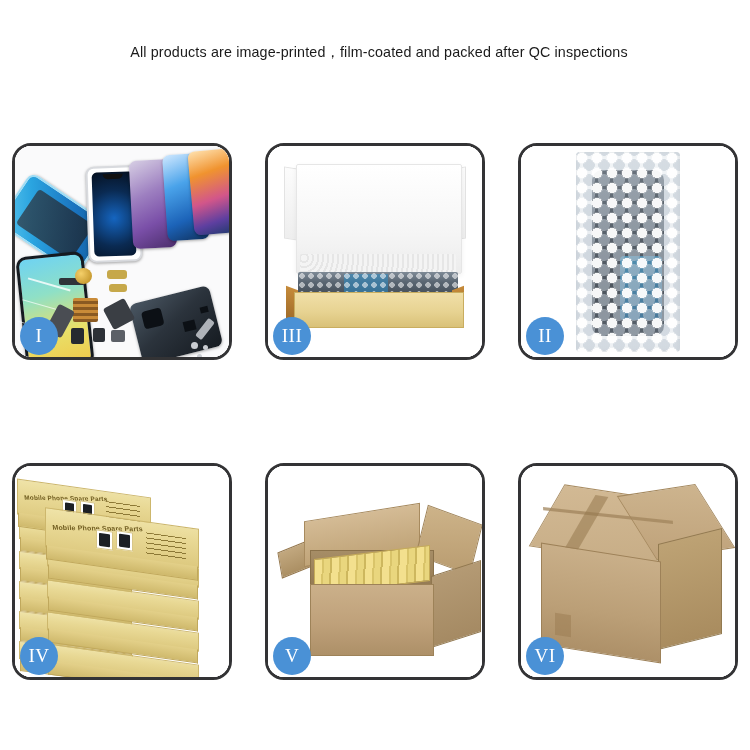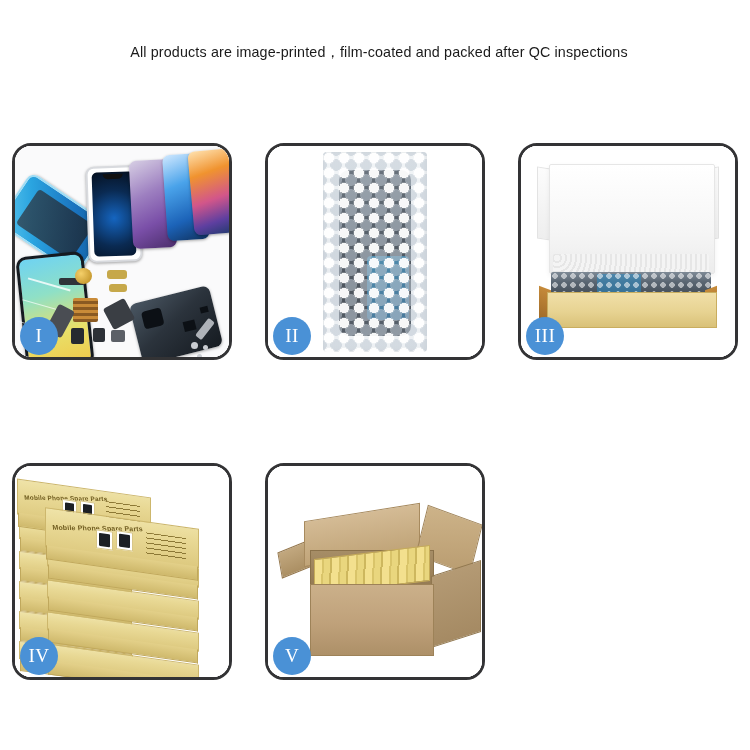--- a/index.html
+++ b/index.html
@@ -422,45 +422,45 @@
       <div class="chip c10"></div>
       <div class="chip c11"></div>
       <div class="chip c12"></div>
       <div class="chip c13"></div>
     </div>
     <div class="badge">I</div>
   </div>
 
   <div class="panel">
     <div class="panel-stage">
-      <div class="p2-bg"></div>
-      <div class="bubble-pouch">
-        <div class="bubble-inner">
-          <div class="bubble-blue"></div>
-        </div>
-        <div class="bubbles2"></div>
-        <div class="bubbles"></div>
-      </div>
-    </div>
-    <div class="badge">II</div>
-  </div>
-
-  <div class="panel">
-    <div class="panel-stage">
       <div class="p3-bg"></div>
       <div class="box3-lidflapL"></div>
       <div class="box3-lidflapR"></div>
       <div class="box3-lid"></div>
       <div class="box3-foam"></div>
       <div class="box3-parts"></div>
       <div class="box3-baseL"></div>
       <div class="box3-baseR"></div>
       <div class="box3-base"></div>
     </div>
     <div class="badge">III</div>
+  </div>
+
+  <div class="panel">
+    <div class="panel-stage">
+      <div class="p2-bg"></div>
+      <div class="bubble-pouch">
+        <div class="bubble-inner">
+          <div class="bubble-blue"></div>
+        </div>
+        <div class="bubbles2"></div>
+        <div class="bubbles"></div>
+      </div>
+    </div>
+    <div class="badge">II</div>
   </div>
 
   <div class="panel">
     <div class="panel-stage">
       <div class="p4-bg"></div>
       <div class="stack">
 
         <div class="kbox" style="left:4px;  top:62px;  width:112px; height:16px; transform:skewY(7deg);">
             <span class="side"></span>
           </div>
@@ -526,14 +526,27 @@
       <div class="flapTop"></div>
       <div class="flapR"></div>
       <div class="cart-inner"></div>
       <div class="yrods"></div>
       <div class="cart-side"></div>
       <div class="cart-front"></div>
     </div>
     <div class="badge">V</div>
   </div>
 
+  <div class="panel">
+    <div class="panel-stage">
+      <div class="p6-bg"></div>
+      <div class="c6-top"></div>
+      <div class="c6-topR"></div>
+      <div class="c6-seam"></div>
+      <div class="c6-tape"></div>
+      <div class="c6-side"></div>
+      <div class="c6-front"></div>
+      <div class="c6-tape2"></div>
+    </div>
+    <div class="badge">VI</div>
+  </div>
 
 </div>
 
 </body></html>

